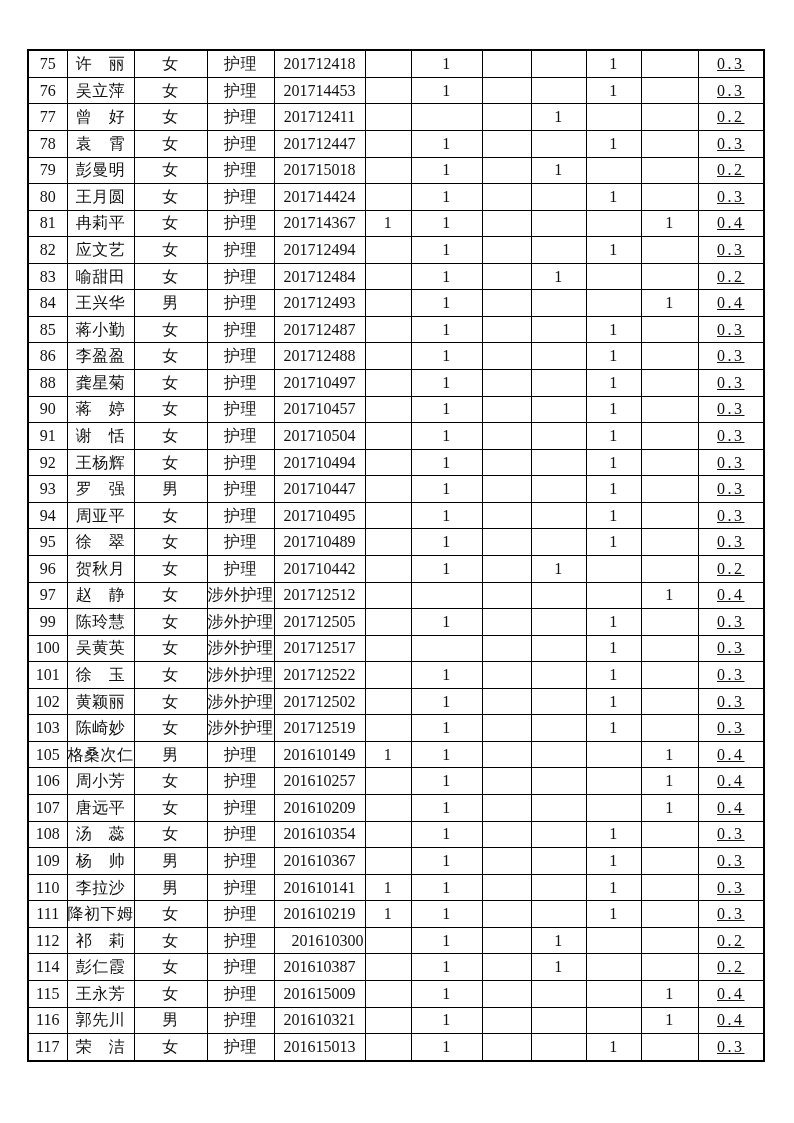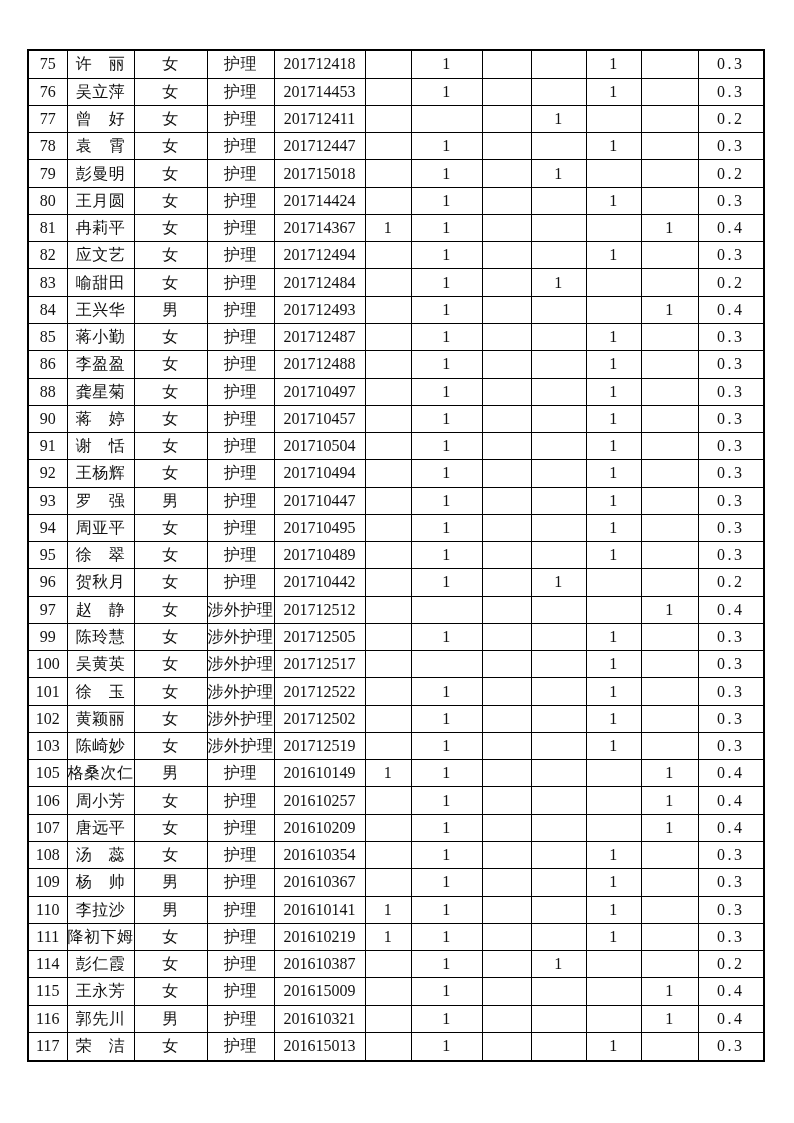--- a/index.html
+++ b/index.html
@@ -28,21 +28,21 @@
     padding: 0;
     text-align: center;
     vertical-align: middle;
     font-size: 16px;
     line-height: 1;
     color: #111111;
     white-space: nowrap;
     overflow: visible;
     letter-spacing: 0.5px;
   }
-  table.roster td.col-score { letter-spacing: 2.5px; }
+  table.roster td.col-score { letter-spacing: 2.5px; text-decoration: underline; }
   table.roster td.col-no { letter-spacing: 0; }
   table.roster td.col-sid { letter-spacing: 0; }
 </style>
 </head>
 <body>
 
 <div class="page">
   <table class="roster">
     <colgroup>
       <col style="width:39px">
@@ -515,20 +515,34 @@
           <td class="col-sid">201610219</td>
           <td class="col-k1">1</td>
           <td class="col-k2">1</td>
           <td class="col-k3"></td>
           <td class="col-k4"></td>
           <td class="col-k5">1</td>
           <td class="col-k6"></td>
           <td class="col-score">0.3</td>
         </tr>
         <tr>
+          <td class="col-no">112</td>
+          <td class="col-name">祁　莉</td>
+          <td class="col-gender">女</td>
+          <td class="col-major">护理</td>
+          <td class="col-sid">　201610300</td>
+          <td class="col-k1"></td>
+          <td class="col-k2">1</td>
+          <td class="col-k3"></td>
+          <td class="col-k4">1</td>
+          <td class="col-k5"></td>
+          <td class="col-k6"></td>
+          <td class="col-score">0.2</td>
+        </tr>
+        <tr>
           <td class="col-no">114</td>
           <td class="col-name">彭仁霞</td>
           <td class="col-gender">女</td>
           <td class="col-major">护理</td>
           <td class="col-sid">201610387</td>
           <td class="col-k1"></td>
           <td class="col-k2">1</td>
           <td class="col-k3"></td>
           <td class="col-k4">1</td>
           <td class="col-k5"></td>

